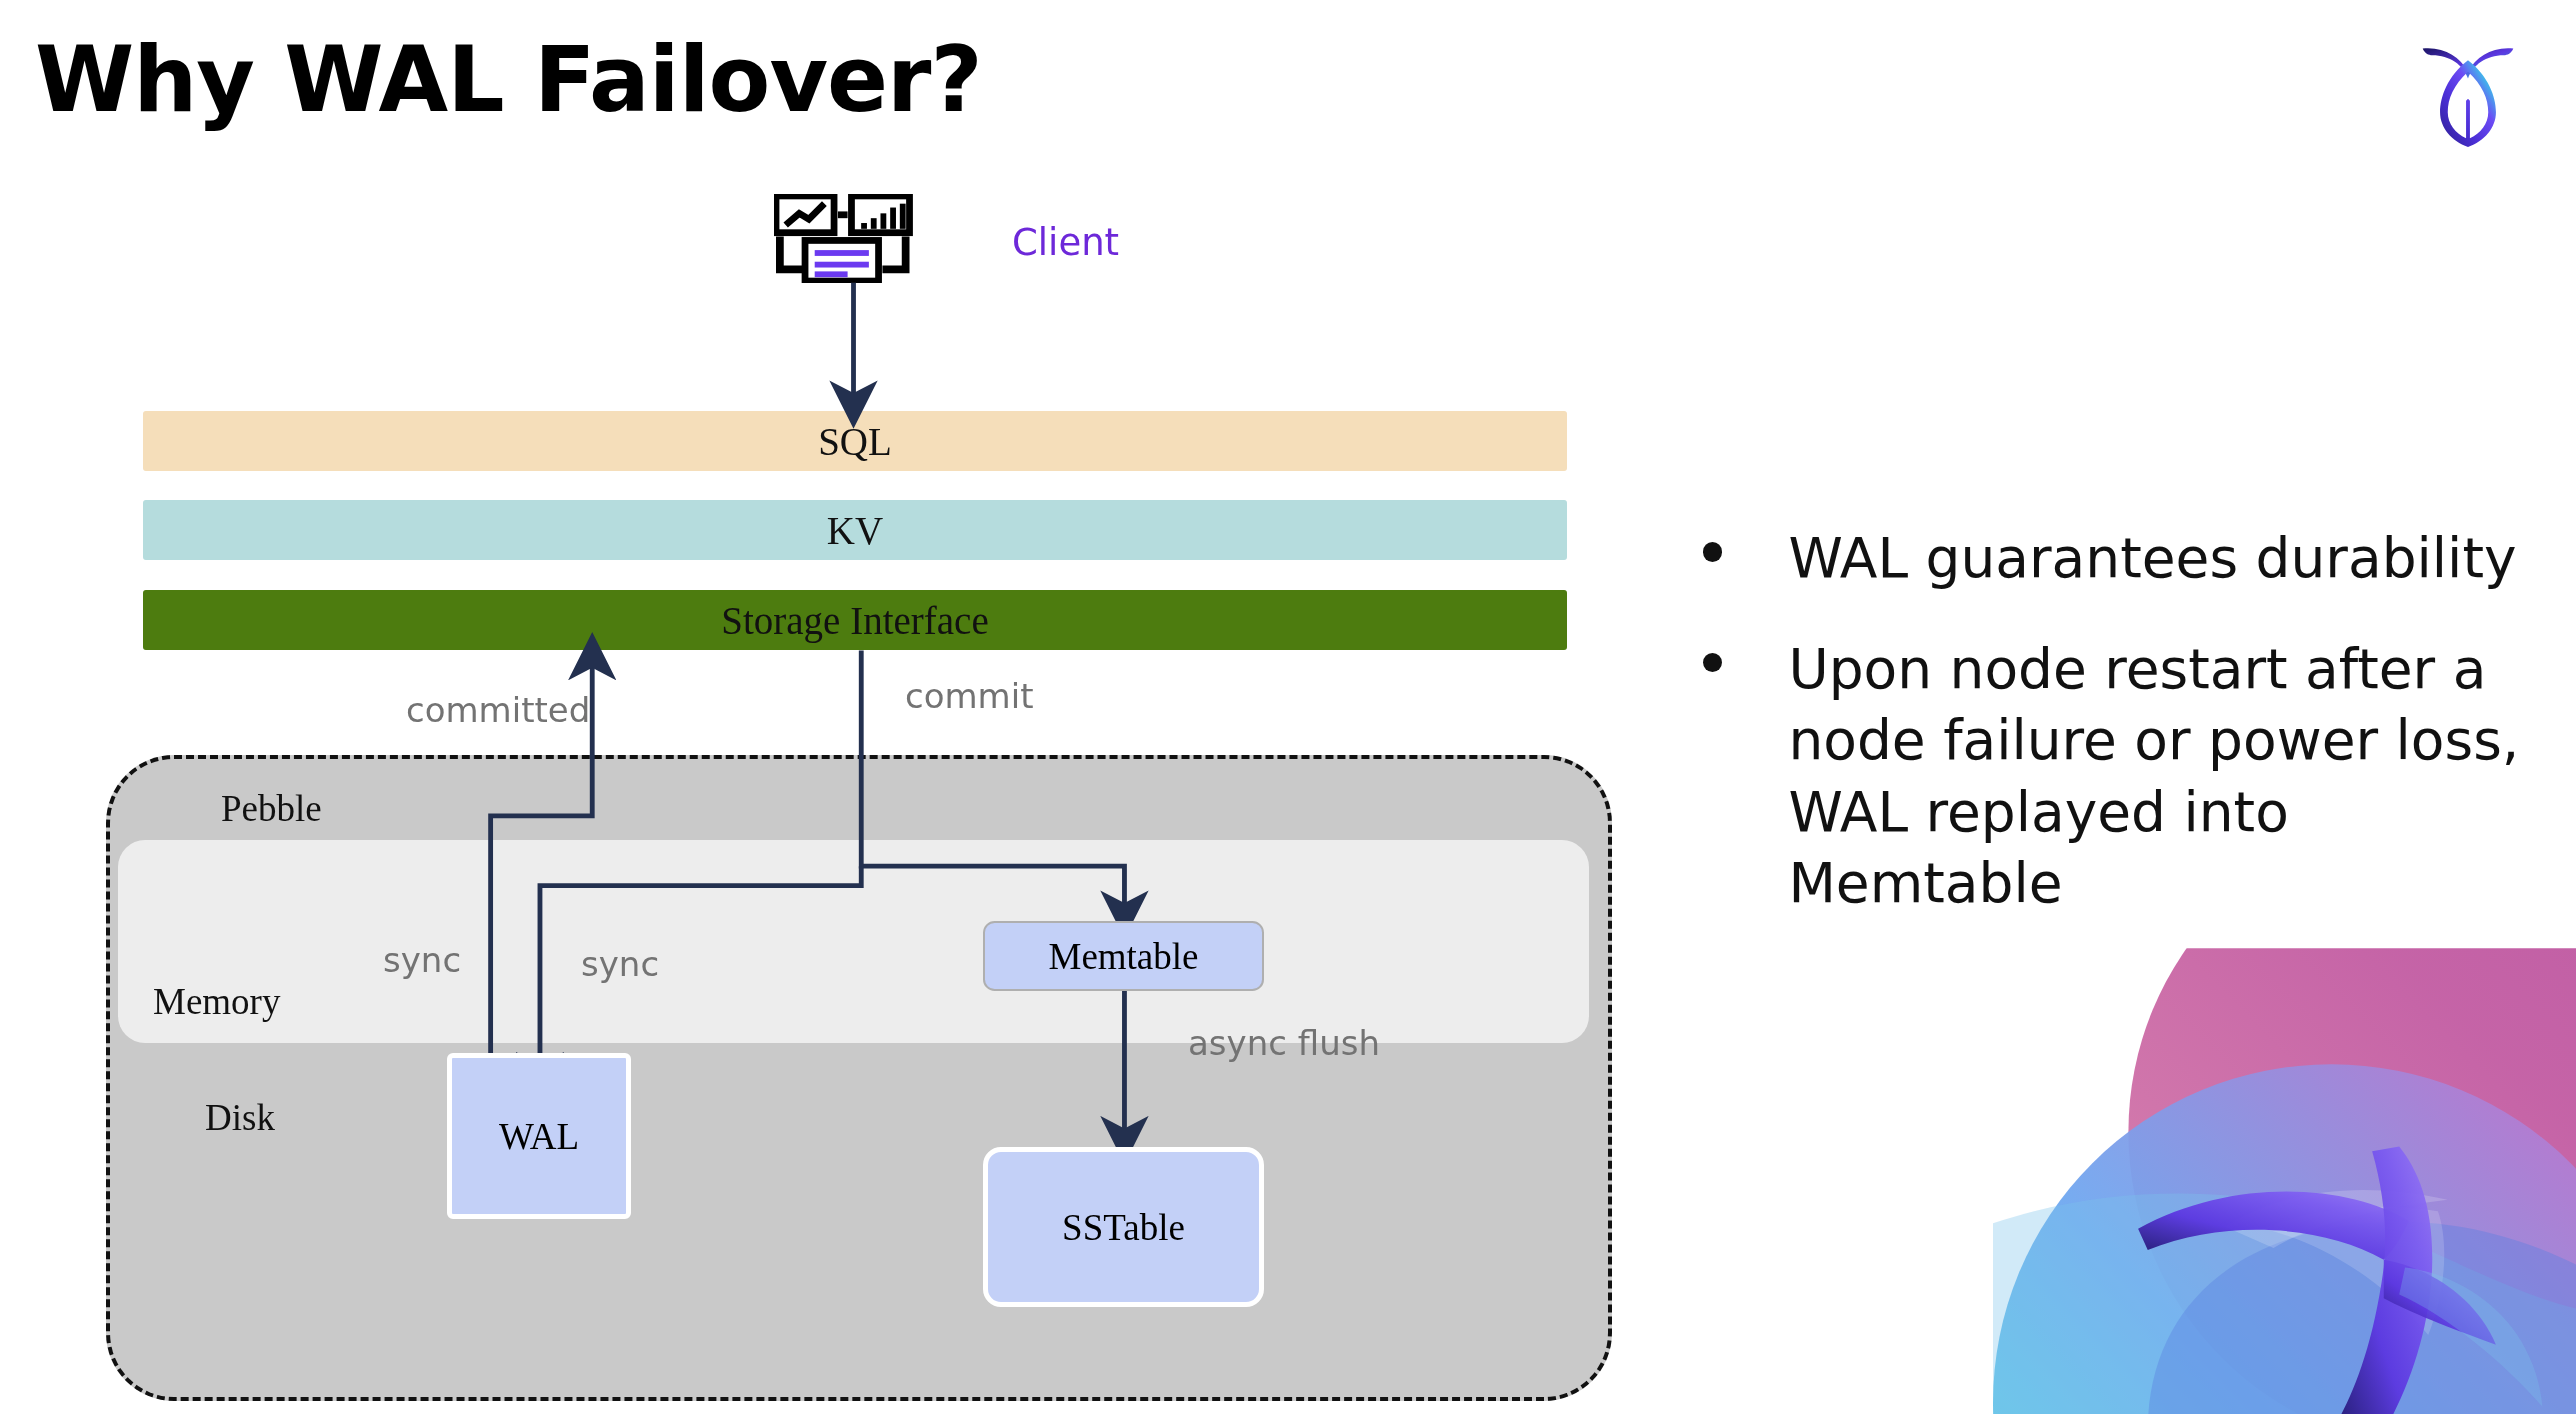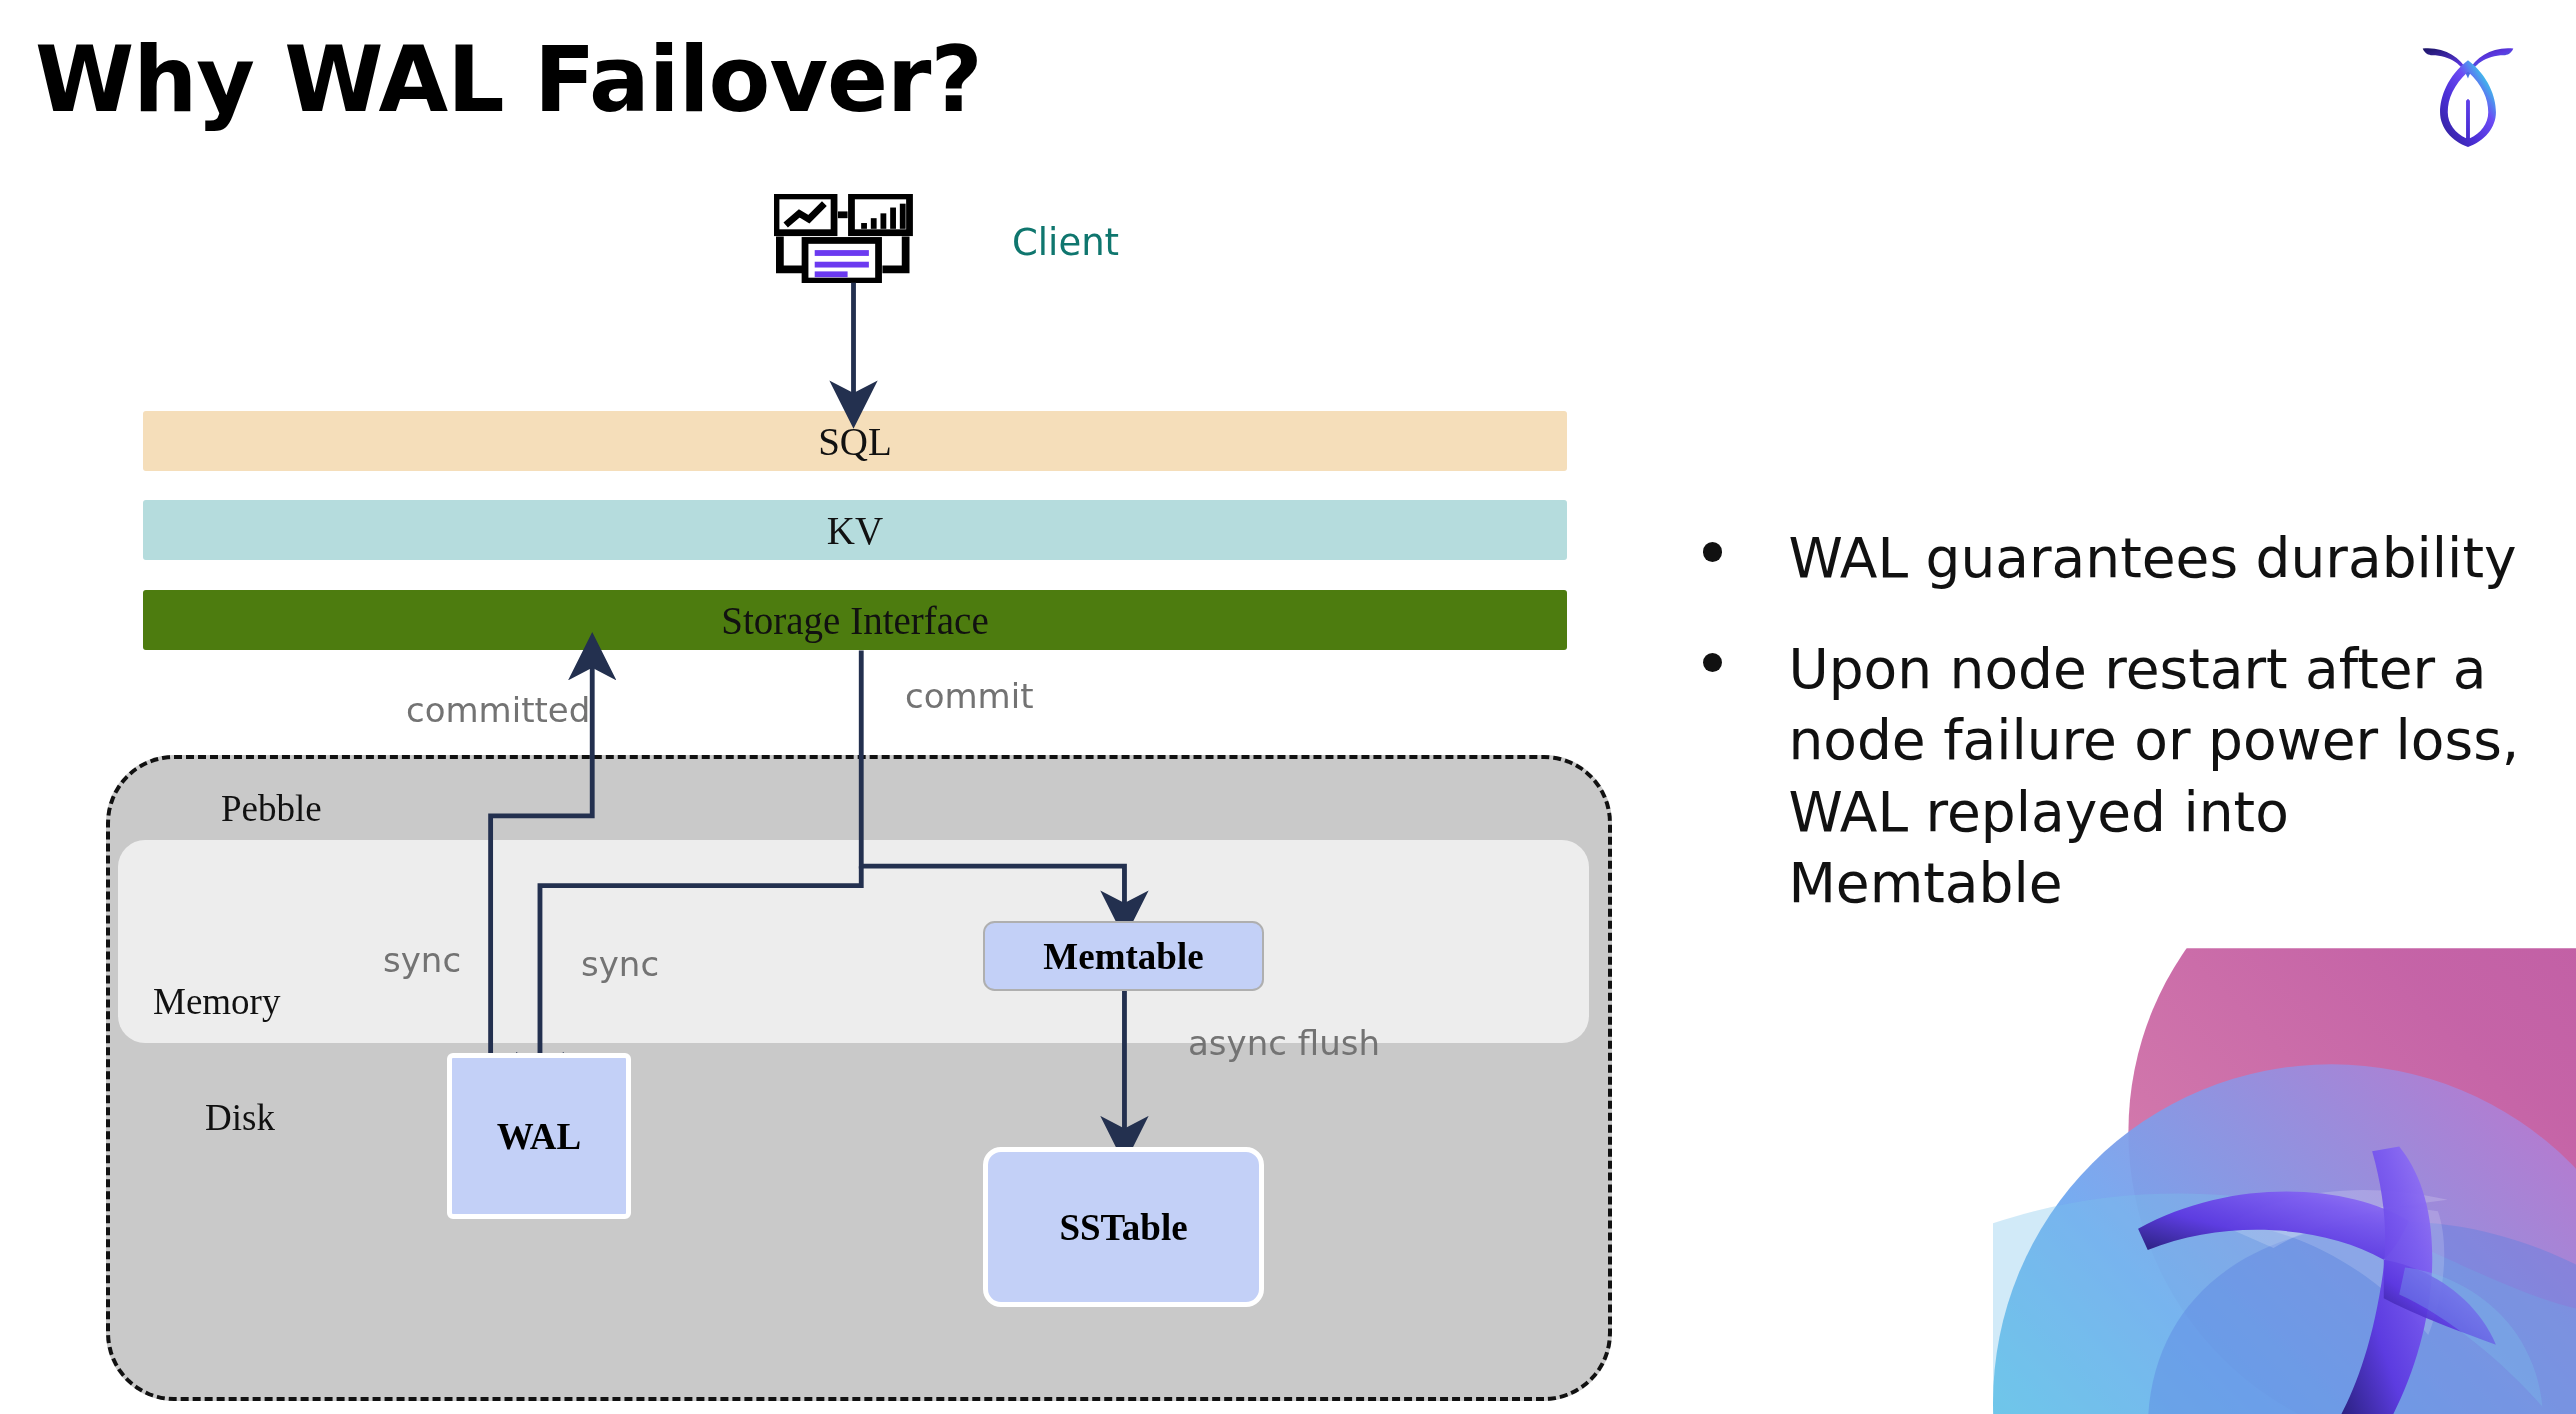--- a/index.html
+++ b/index.html
@@ -57,21 +57,21 @@
     left: 774px;
     top: 194px;
     width: 153px;
     height: 89px;
   }
   #client-label {
     position: absolute;
     left: 1012px;
     top: 221px;
     font-size: 37px;
-    color: #0f766e;
+    color: #6d28d9;
     font-family: "DejaVu Sans", sans-serif;
   }
 
   
   .layer-bar {
     position: absolute;
     left: 143px;
     width: 1424px;
     height: 60px;
     border-radius: 2.9px;
@@ -135,21 +135,21 @@
   }
 
   
   .node-box {
     position: absolute;
     background: #C3D0F7;
     display: flex;
     align-items: center;
     justify-content: center;
     font-family: "Liberation Serif", serif;
-    font-weight: 700;
+    font-weight: 400;
     color: #000000;
     box-sizing: border-box;
   }
   #node-memtable {
     left: 983px; top: 921px;
     width: 281px; height: 70px;
     border-radius: 11.6px;
     border: 2.9px solid #AFAFAF;
     font-size: 37px;
   }

